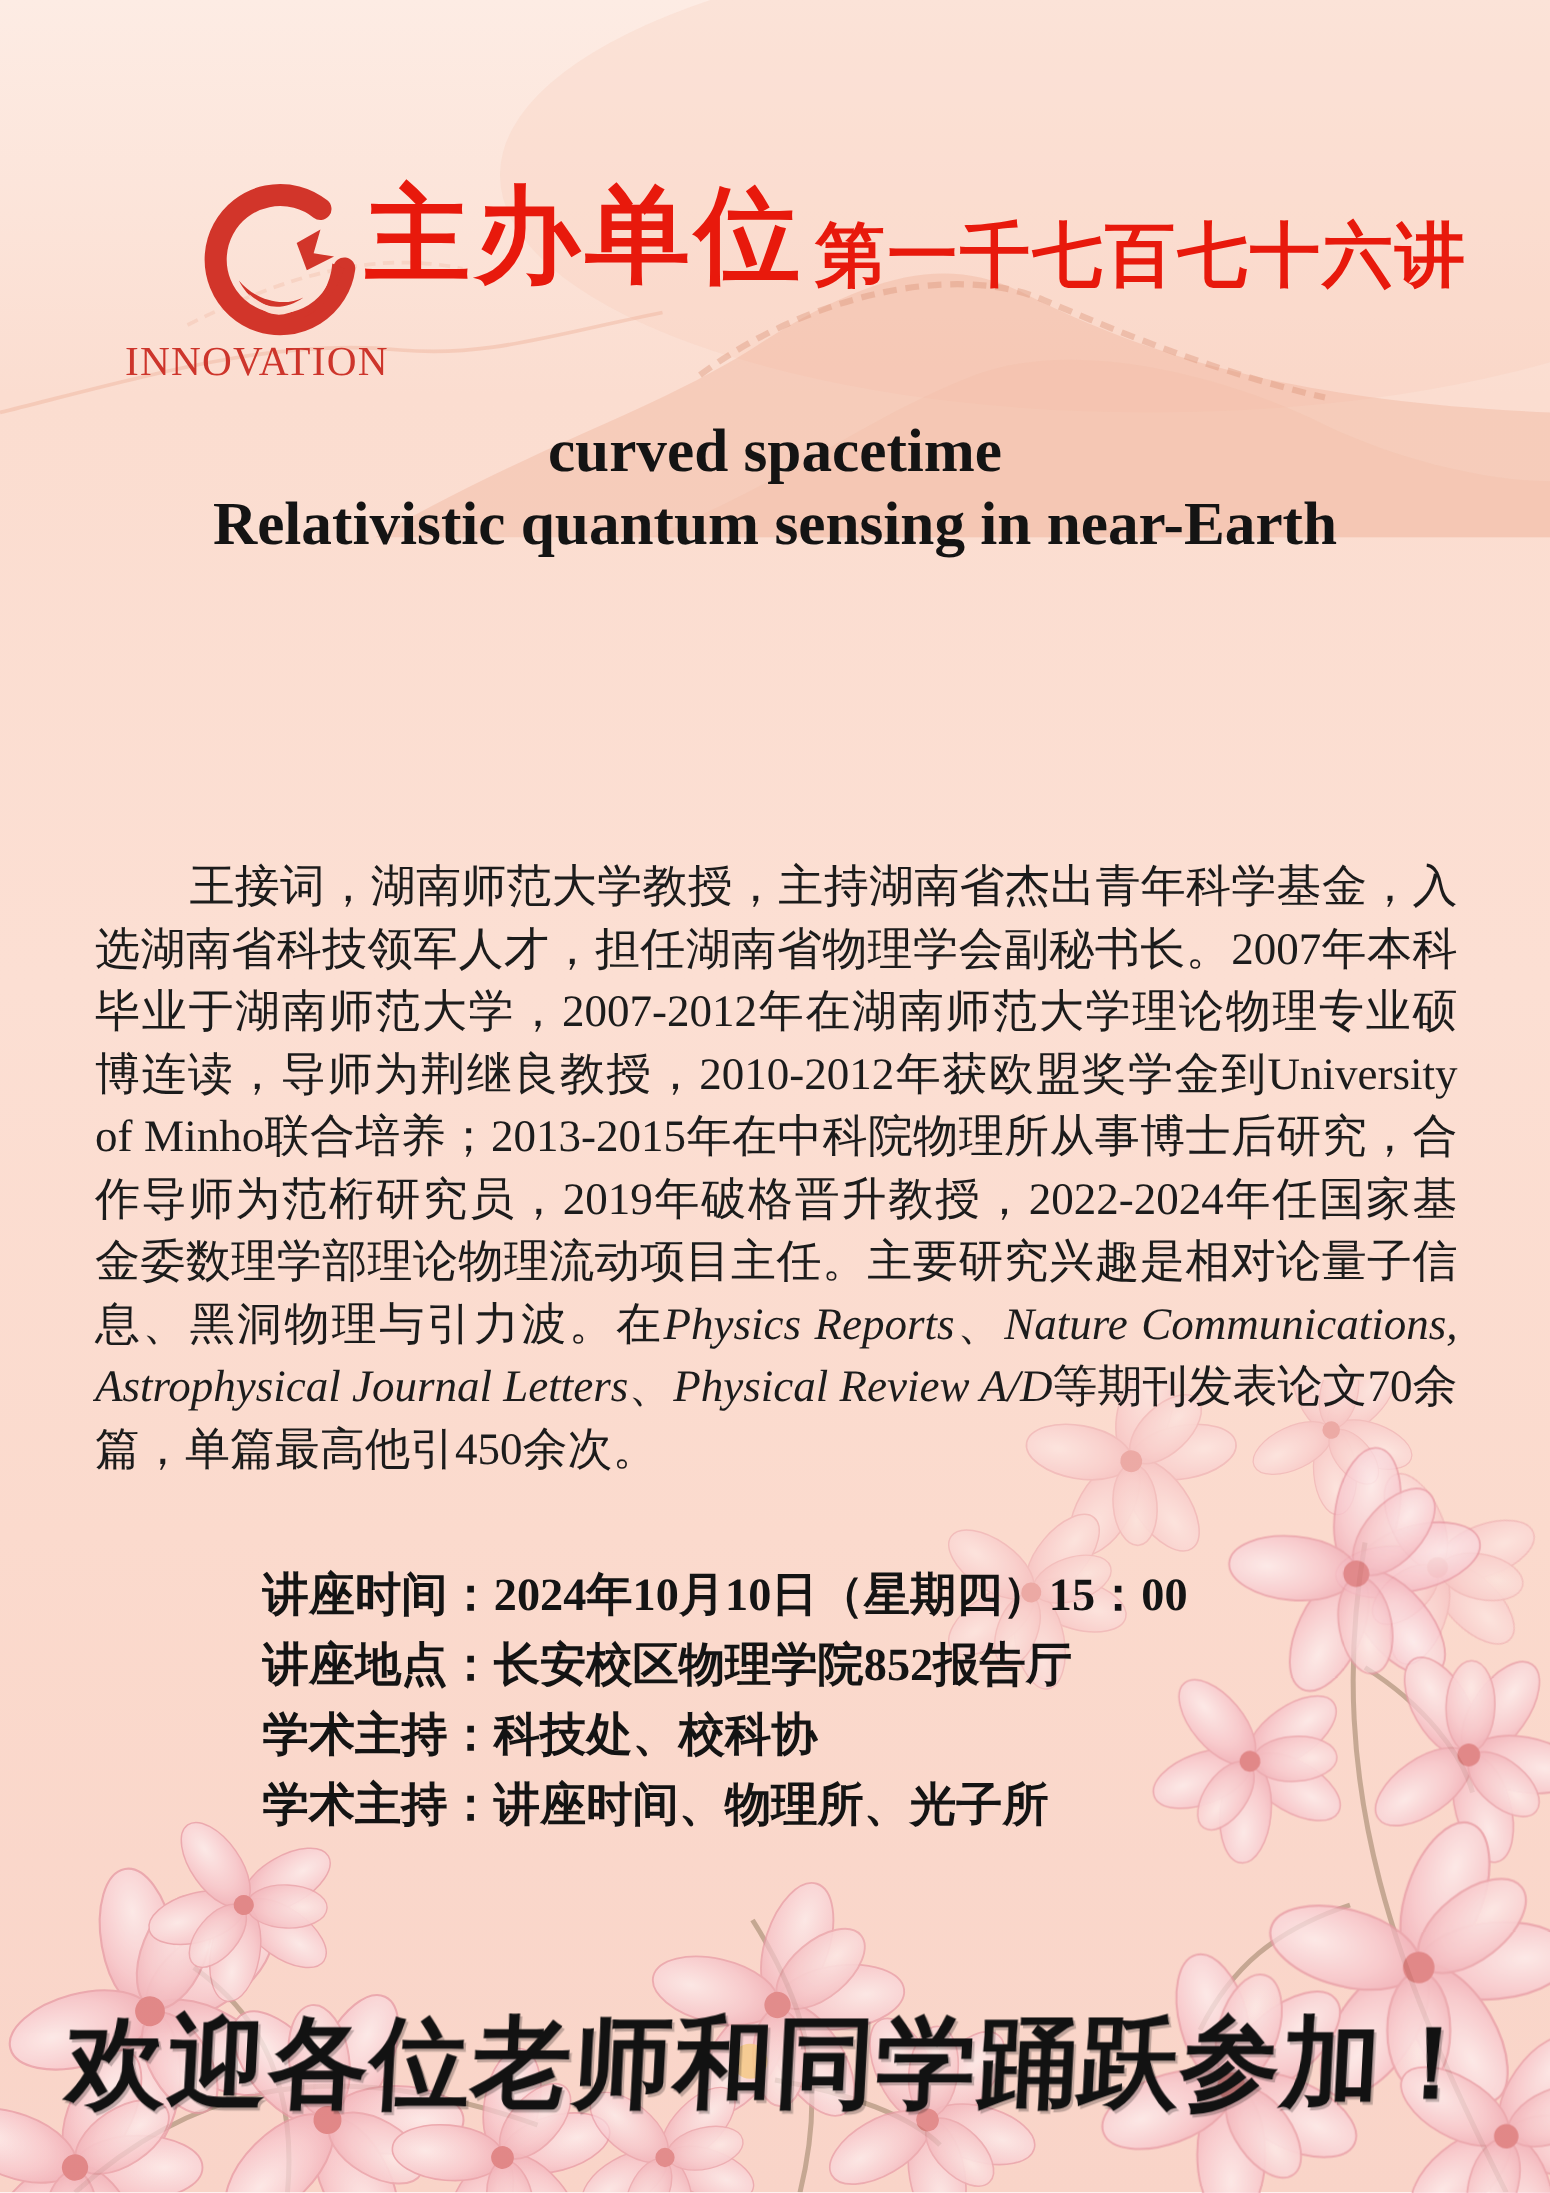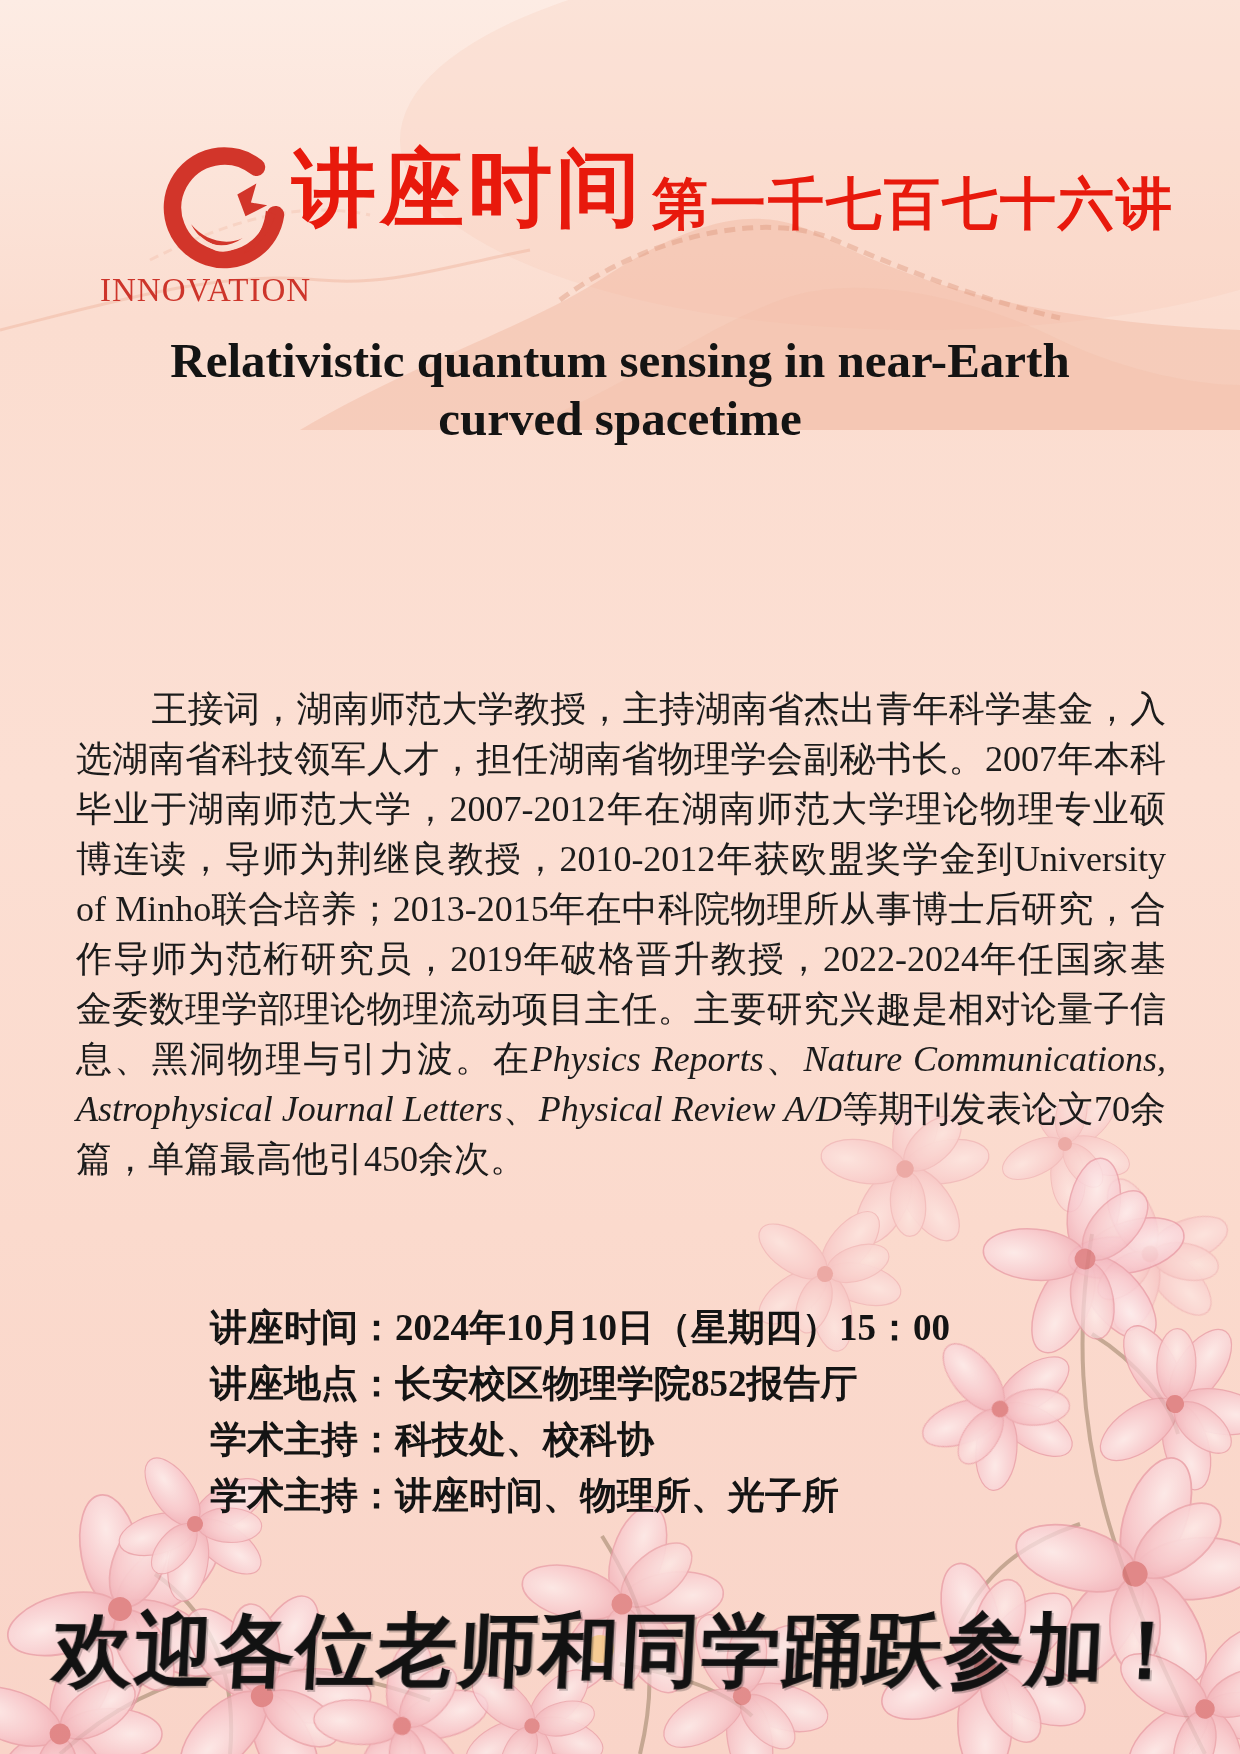--- a/index.html
+++ b/index.html
@@ -43,21 +43,21 @@
 
   
   .bio{
     position:absolute;left:76px;top:684px;width:1090px;
     font-size:36px;line-height:50px;color:#1c1c1c;
     text-align:justify;text-indent:2.1em;margin:0;
   }
   .bio .journal{font-style:italic;}
 
   
-  .details{position:absolute;left:210px;top:1300px;font-size:37px;line-height:56px;font-weight:700;color:#141414;}
+  .details{position:absolute;left:210px;top:1249px;font-size:37px;line-height:56px;font-weight:700;color:#141414;}
   .detail-row{white-space:nowrap;}
 
   
   .welcome{
     position:absolute;left:0;top:1598px;width:1240px;text-align:center;
     font-size:80px;font-weight:900;color:#121212;letter-spacing:1px;
     transform:skewX(-3deg);
     text-shadow:2px 2px 0 rgba(25,20,18,.25);
     font-family:"Liberation Serif","DejaVu Serif",serif;
   }
@@ -137,26 +137,26 @@
 
   <svg class="logo-swirl" viewBox="0 0 100 100" aria-hidden="true">
     <path d="M76,20 A38,38 0 1,0 90,55" fill="none" stroke="#d2352a" stroke-width="13" stroke-linecap="round"></path>
     <path d="M90,55 C86,68 78,78 66,84 C76,74 82,64 83,52 Z" fill="#d2352a"></path>
     <path d="M62,40 L76,32 L72,46 L84,48 L68,56 Z" fill="#d2352a"></path>
     <path d="M28,62 C38,74 54,78 66,72 C52,82 36,78 28,62 Z" fill="#d2352a"></path>
     <path d="M34,70 C44,79 56,81 64,78 C52,86 40,82 34,70 Z" fill="#fbdccf"></path>
   </svg>
   <div class="logo-word">INNOVATION</div>
 
-  <div class="forum-title">讲座时间</div>
+  <div class="forum-title">主办单位</div>
   <div class="lecture-no">第一千七百七十六讲</div>
 
   <h1 class="main-title" style="margin:0;">
+    <span class="tline">curved spacetime</span>
     <span class="tline">Relativistic quantum sensing in near-Earth</span>
-    <span class="tline">curved spacetime</span>
   </h1>
 
 
   <p class="bio"><span>王接词，湖南师范大学教授，主持湖南省杰出青年科学基金，入选湖南省科技领军人才，担任湖南省物理学会副秘书长。2007年本科毕业于湖南师范大学，2007-2012年在湖南师范大学理论物理专业硕博连读，导师为荆继良教授，2010-2012年获欧盟奖学金到University of Minho联合培养；2013-2015年在中科院物理所从事博士后研究，合作导师为范桁研究员，2019年破格晋升教授，2022-2024年任国家基金委数理学部理论物理流动项目主任。主要研究兴趣是相对论量子信息、黑洞物理与引力波。在</span><span class="journal">Physics Reports</span><span>、</span><span class="journal">Nature Communications, Astrophysical Journal Letters</span><span>、</span><span class="journal">Physical Review A/D</span><span>等期刊发表论文70余篇，单篇最高他引450余次。</span></p>
 
   <div class="details">
     <div class="detail-row">
       <span>讲座时间：</span><span>2024年10月10日（星期四）15：00</span>
     </div>
     <div class="detail-row">

